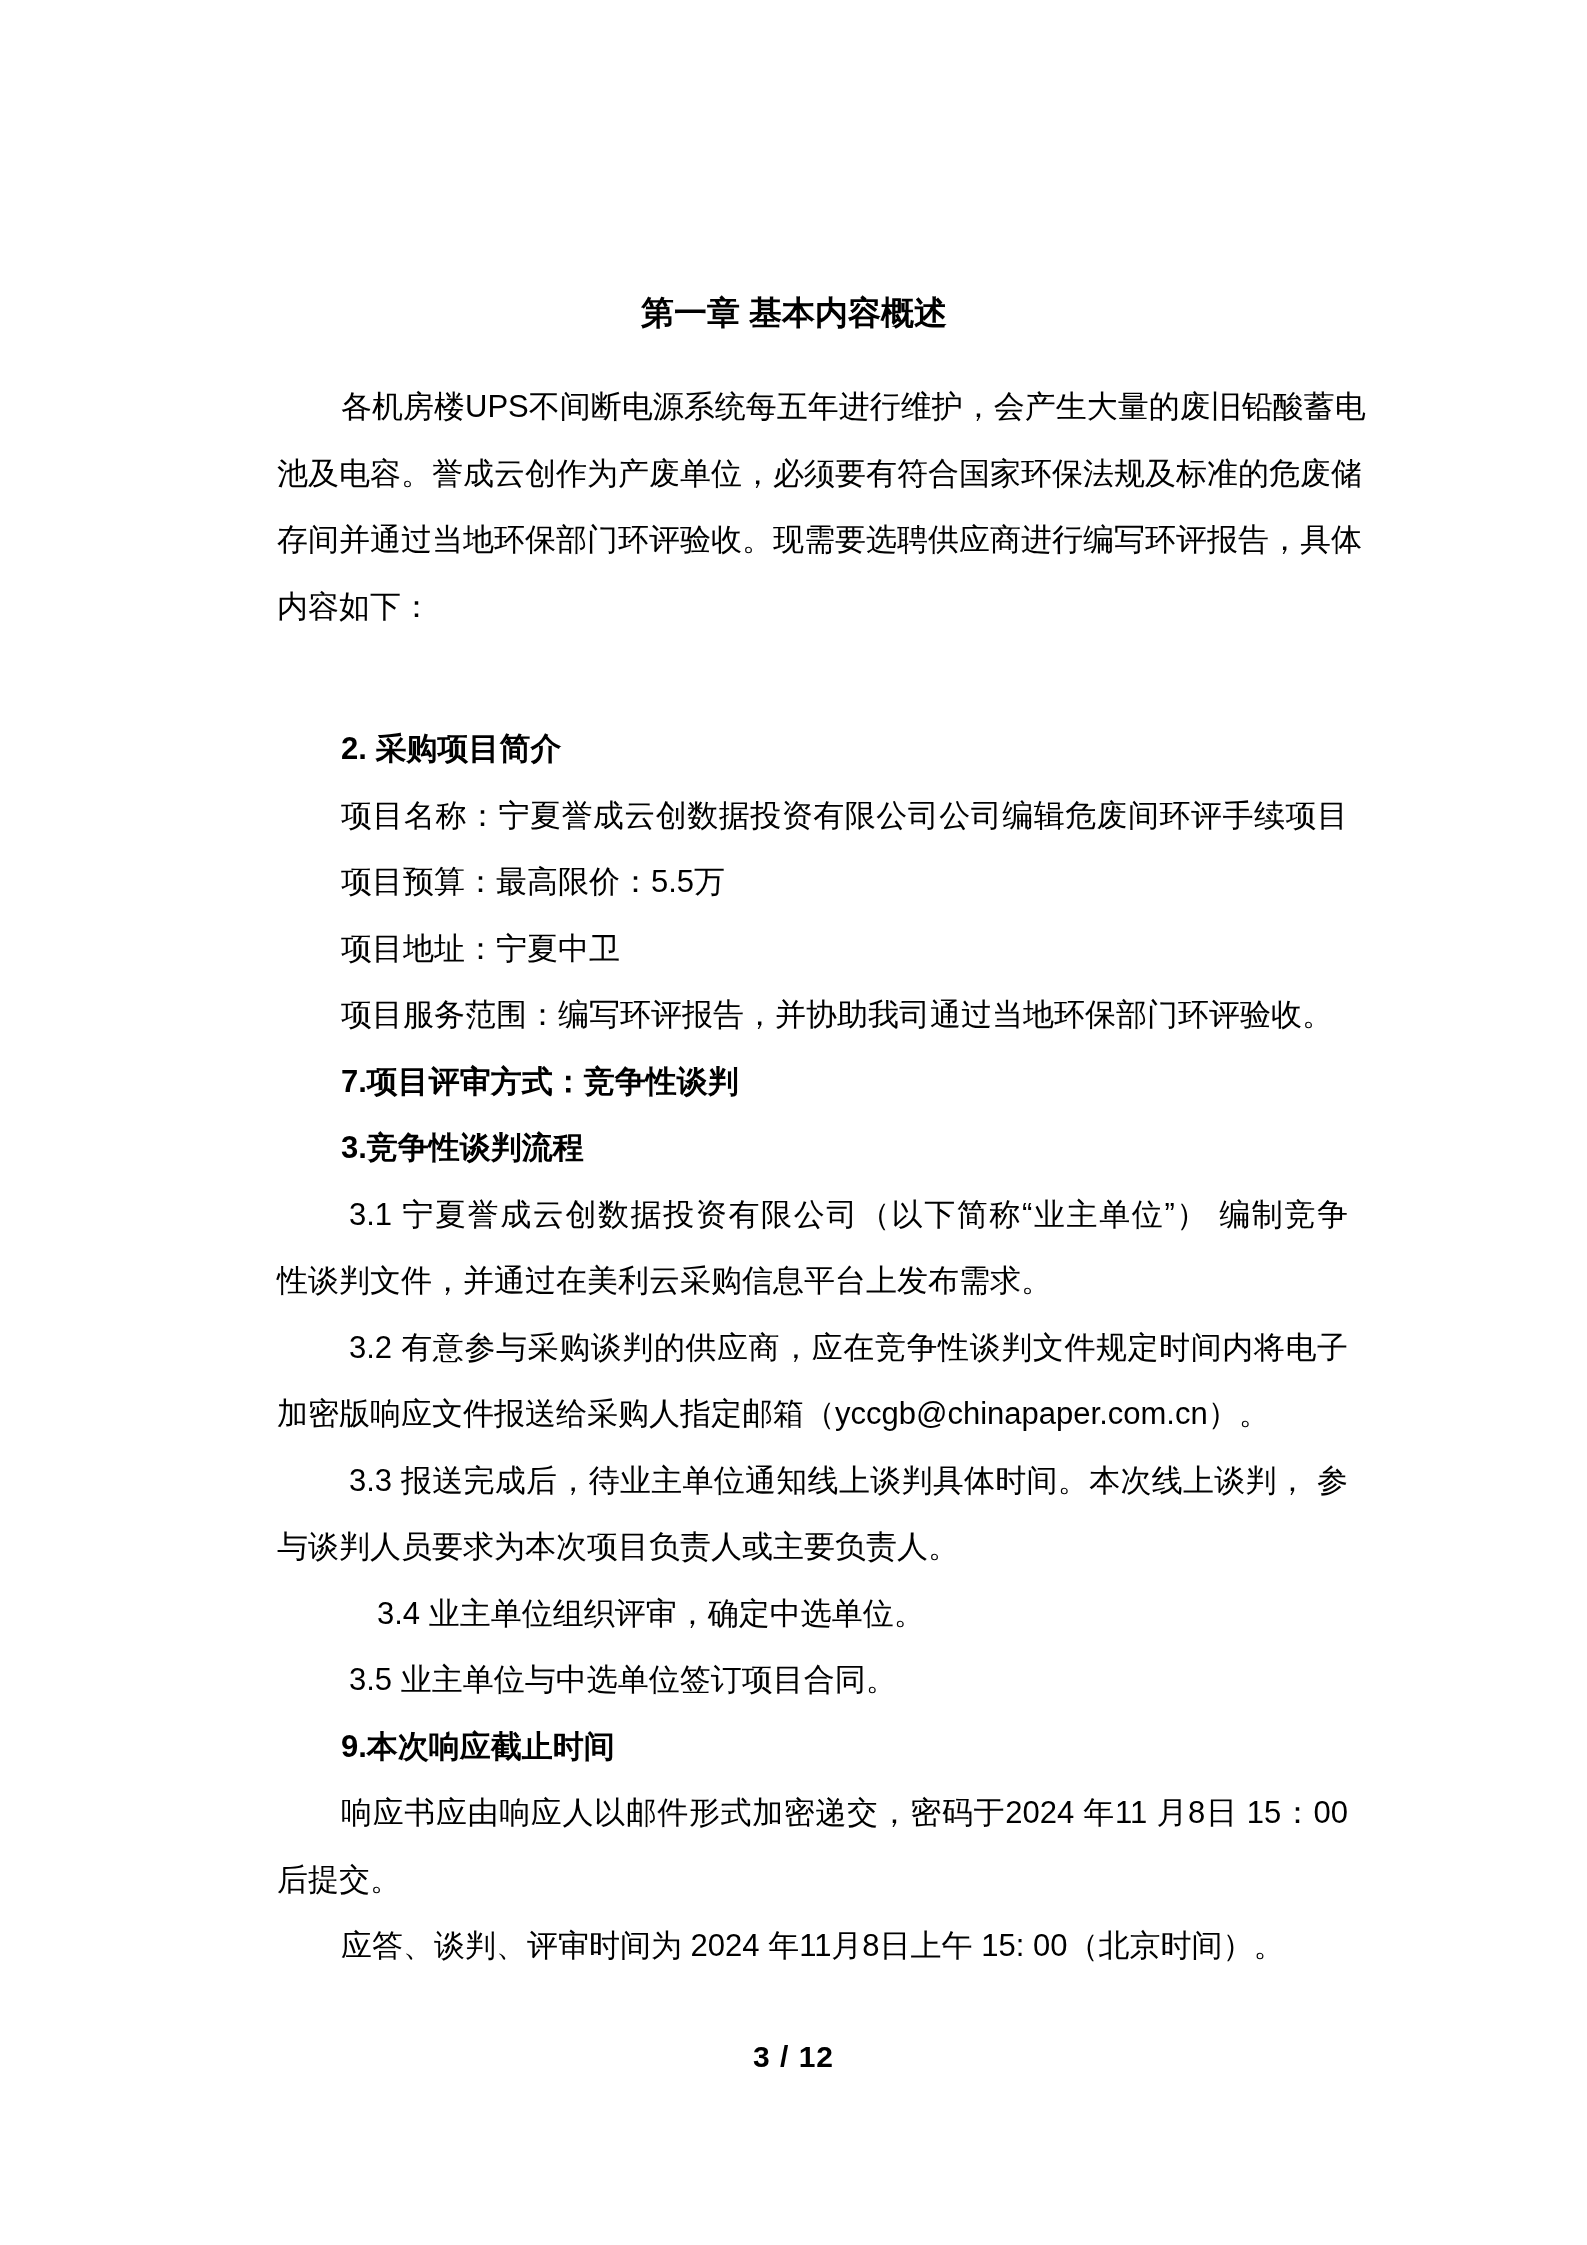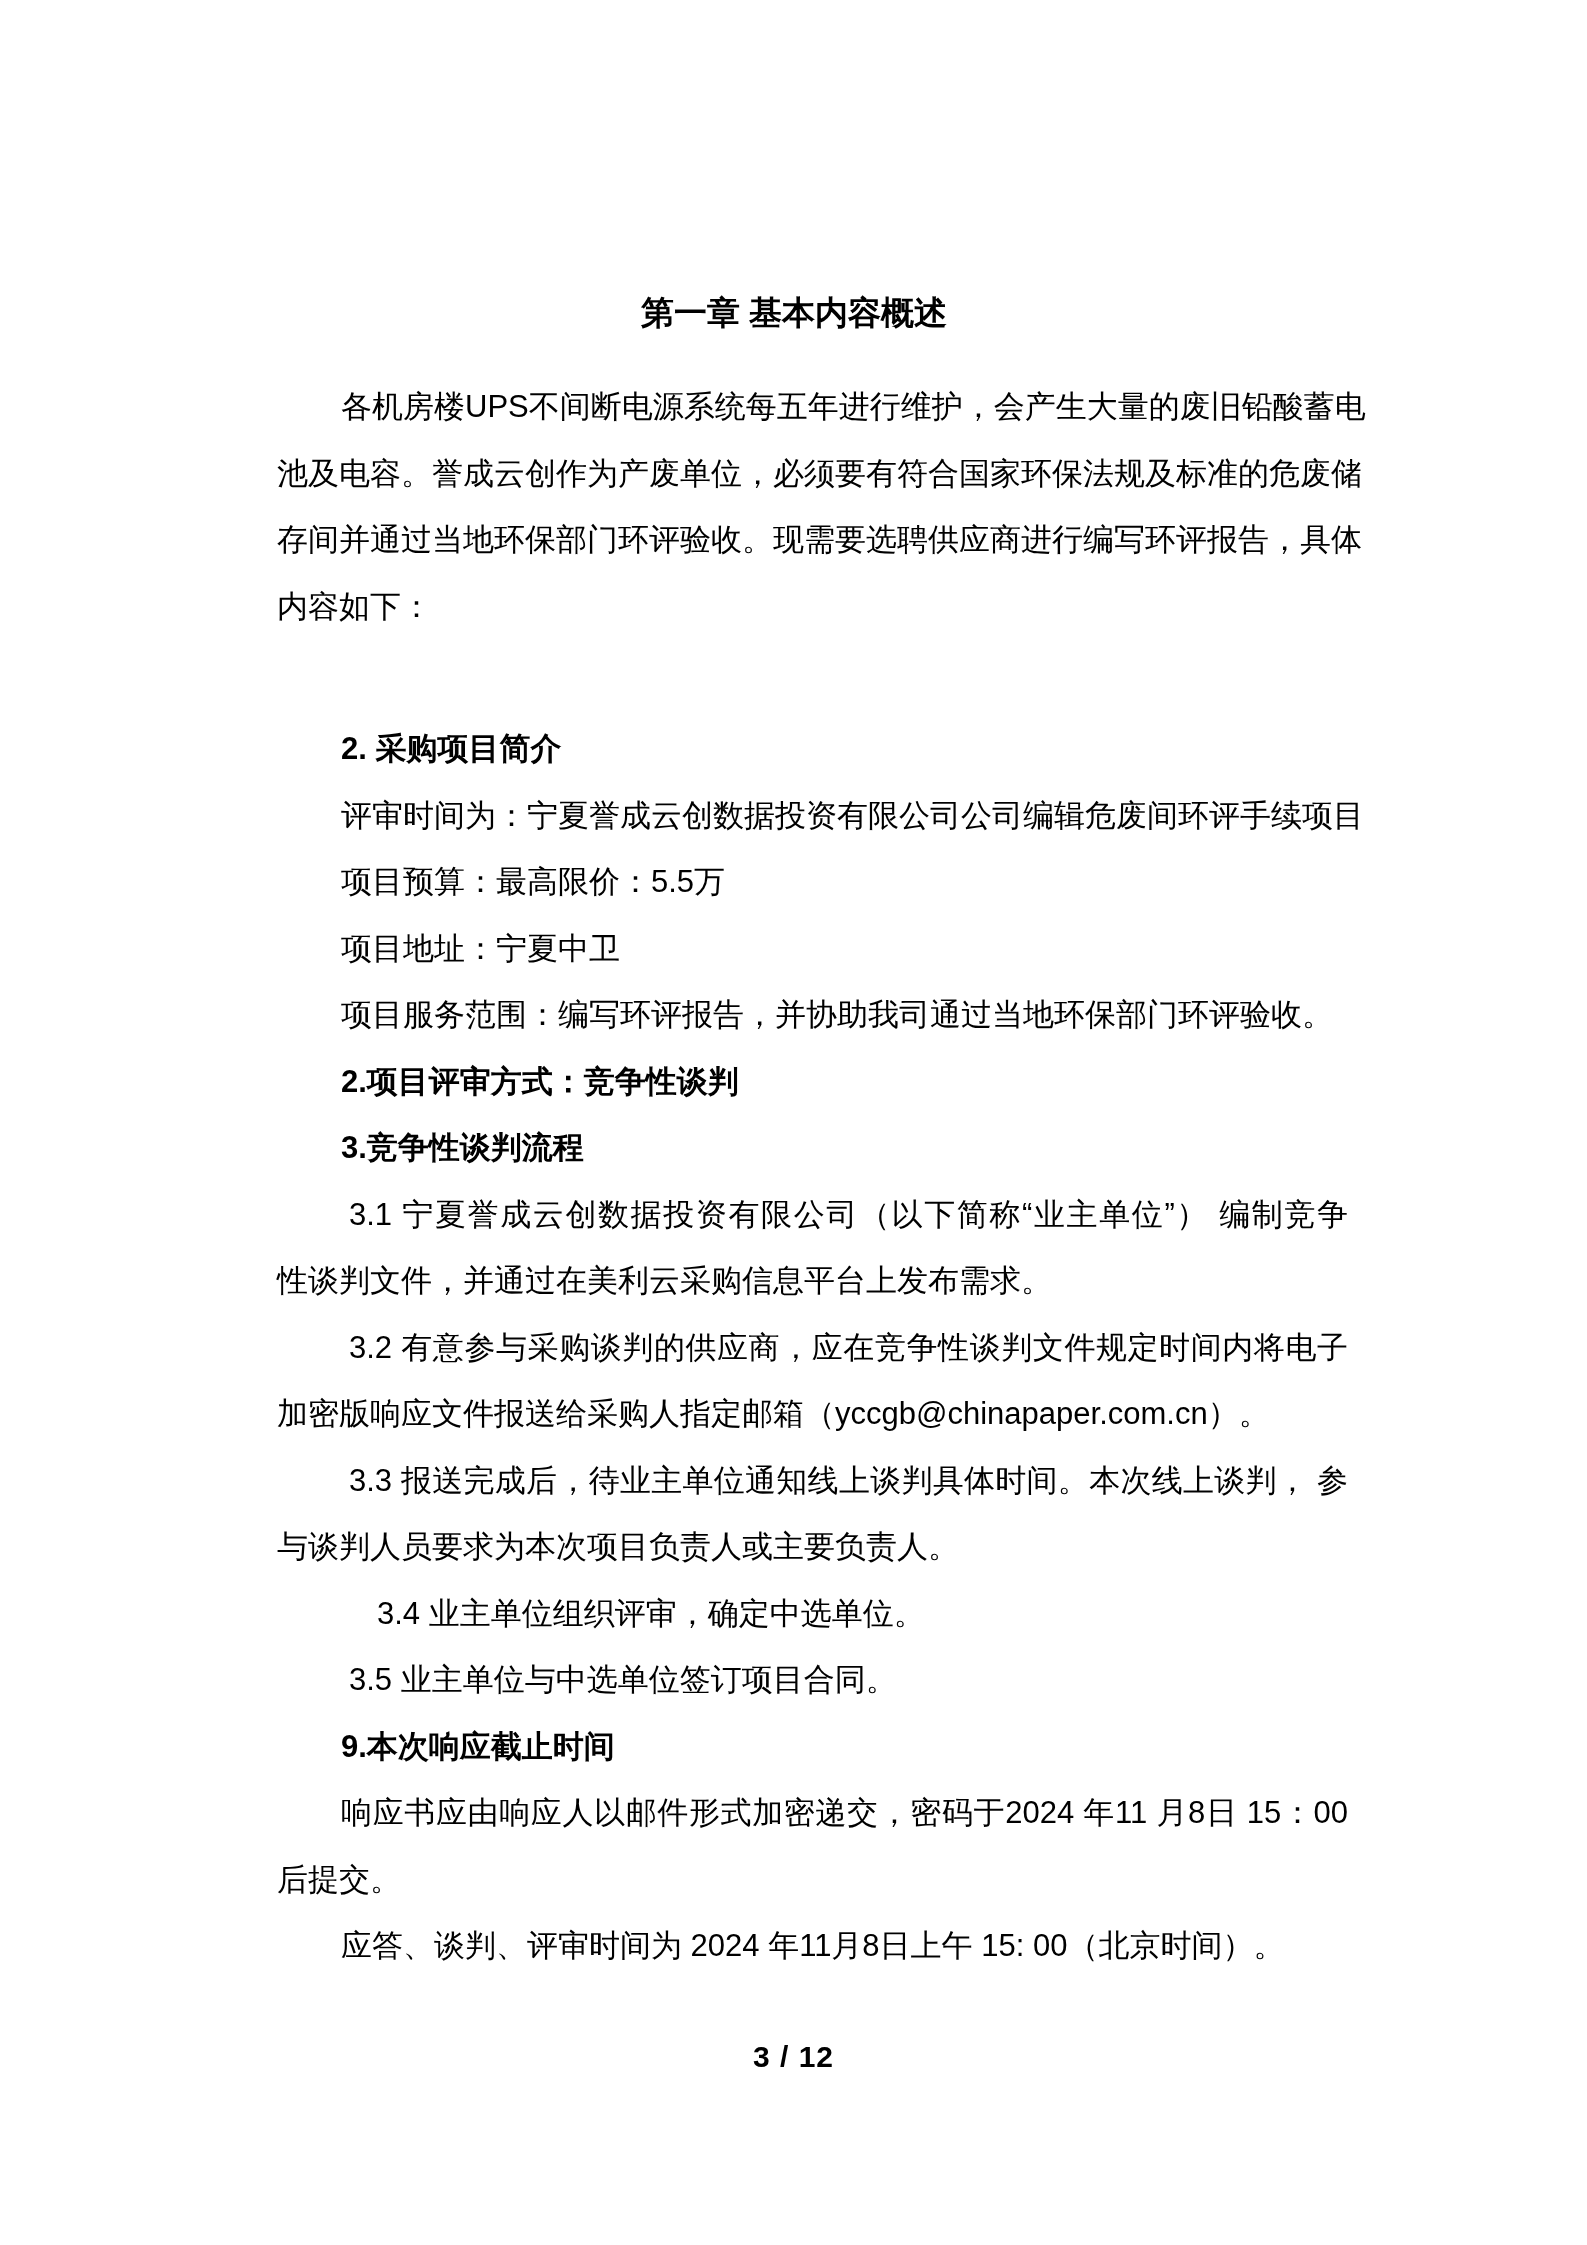--- a/index.html
+++ b/index.html
@@ -79,26 +79,26 @@
   <div class="content">
 
     <div class="line ind2 fill">各机房楼UPS不间断电源系统每五年进行维护，会产生大量的废旧铅酸蓄电</div>
     <div class="line fill">池及电容。誉成云创作为产废单位，必须要有符合国家环保法规及标准的危废储</div>
     <div class="line fill">存间并通过当地环保部门环评验收。现需要选聘供应商进行编写环评报告，具体</div>
     <div class="line">内容如下：</div>
 
     <div class="spacer"></div>
 
     <div class="line ind2 b">2. 采购项目简介</div>
-    <div class="line ind2 fill">评审时间为：宁夏誉成云创数据投资有限公司公司编辑危废间环评手续项目</div>
+    <div class="line ind2 fill">项目名称：宁夏誉成云创数据投资有限公司公司编辑危废间环评手续项目</div>
     <div class="line ind2">项目预算：最高限价：5.5万</div>
     <div class="line ind2">项目地址：宁夏中卫</div>
     <div class="line ind2">项目服务范围：编写环评报告，并协助我司通过当地环保部门环评验收。</div>
 
-    <div class="line ind2 b">2.项目评审方式：竞争性谈判</div>
+    <div class="line ind2 b">7.项目评审方式：竞争性谈判</div>
     <div class="line ind2 b">3.竞争性谈判流程</div>
 
     <div class="line ind2q fill">3.1 宁夏誉成云创数据投资有限公司（以下简称“业主单位”） 编制竞争</div>
     <div class="line">性谈判文件，并通过在美利云采购信息平台上发布需求。</div>
 
     <div class="line ind2q fill">3.2 有意参与采购谈判的供应商，应在竞争性谈判文件规定时间内将电子</div>
     <div class="line">
       <span>加密版响应文件报送给采购人指定邮箱</span><span class="email">（yccgb@chinapaper.com.cn）</span><span>。</span>
     </div>
 

